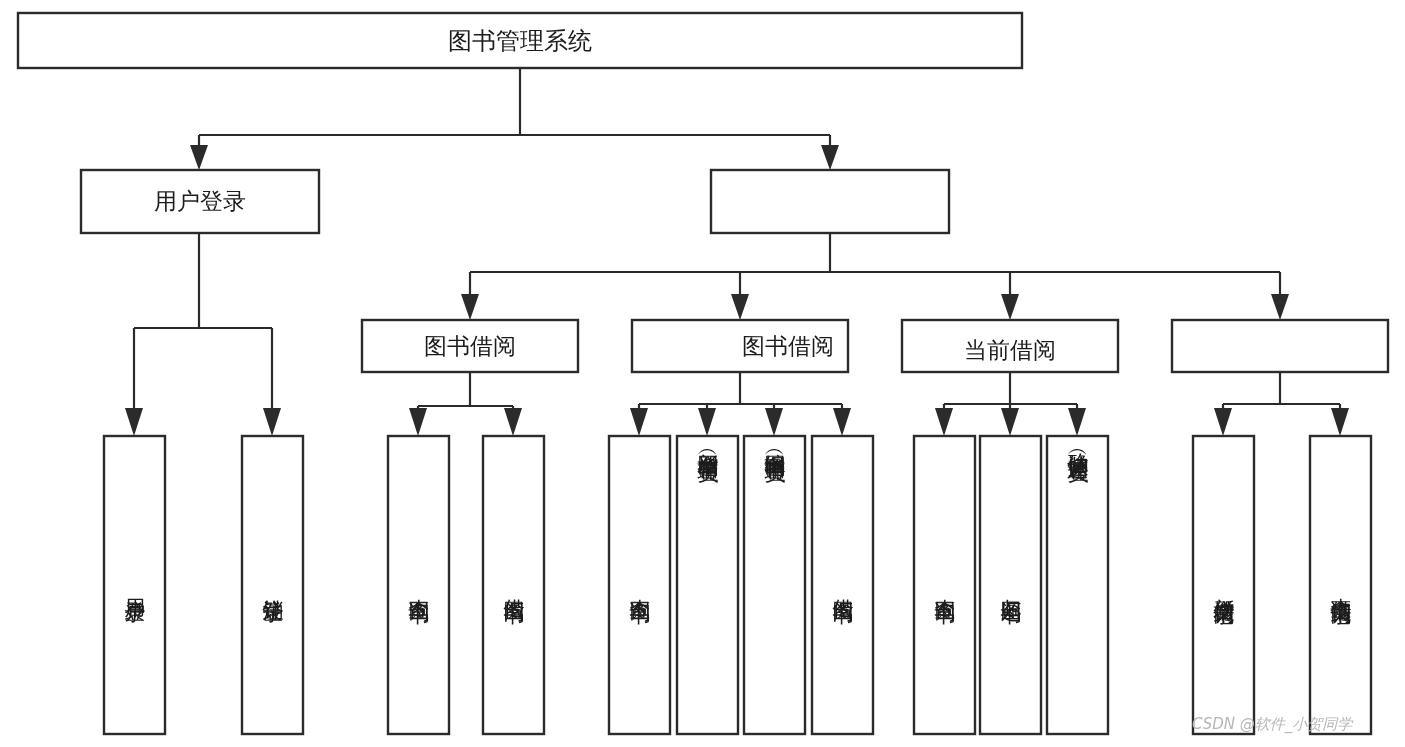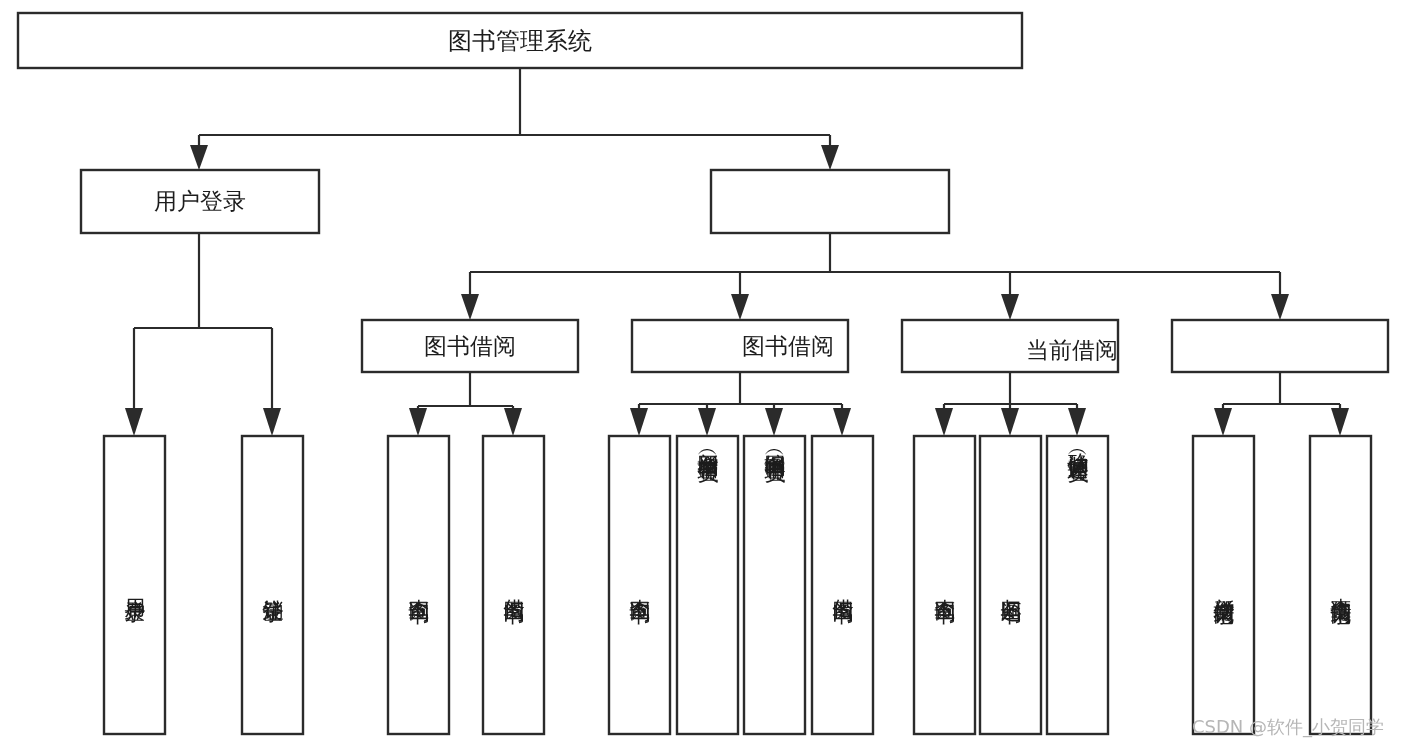--- a/index.html
+++ b/index.html
@@ -71,24 +71,25 @@
     white-space: nowrap;
   }
   .root-label-text {
     font-size: 24px;
   }
   #watermark {
     position: absolute;
     left: 1192px;
     top: 715px;
     font-family: "DejaVu Sans", "Liberation Sans", sans-serif;
-    font-size: 18px;
+    font-size: 15px;
     color: #b6b6b6;
     white-space: nowrap;
     pointer-events: none;
+    font-style: italic;
   }
 </style>
 </head>
 <body>
 
 <div id="diagram-root">
 
   <svg id="flow-svg" viewBox="0 0 1405 747">
 
     <rect class="node-box" x="18" y="13" width="1004" height="55"></rect>
@@ -190,21 +191,21 @@
 
 
   <div class="hlabel-wrap" style="left:362px; top:320px; width:216px; height:52px;">
     <span class="hlabel-text">图书借阅</span>
   </div>
 
   <div class="hlabel-wrap" style="left:632px; top:320px; width:216px; height:52px;margin-left:48px;">
     <span class="hlabel-text">图书借阅</span>
   </div>
 
-  <div class="hlabel-wrap" style="left:902px; top:320px; width:216px; height:60px;justify-content:flex-end;">
+  <div class="hlabel-wrap" style="left:902px; top:320px; width:216px; height:60px;">
     <span class="hlabel-text">当前借阅</span>
   </div>
 
 
   <div class="vlabel-wrap" style="left:104px; top:436px; width:61px; height:298px;">
     <span class="vlabel-text">用户登录</span>
   </div>
   <div class="vlabel-wrap" style="left:242px; top:436px; width:61px; height:298px;">
     <span class="vlabel-text">注销登录</span>
   </div>

